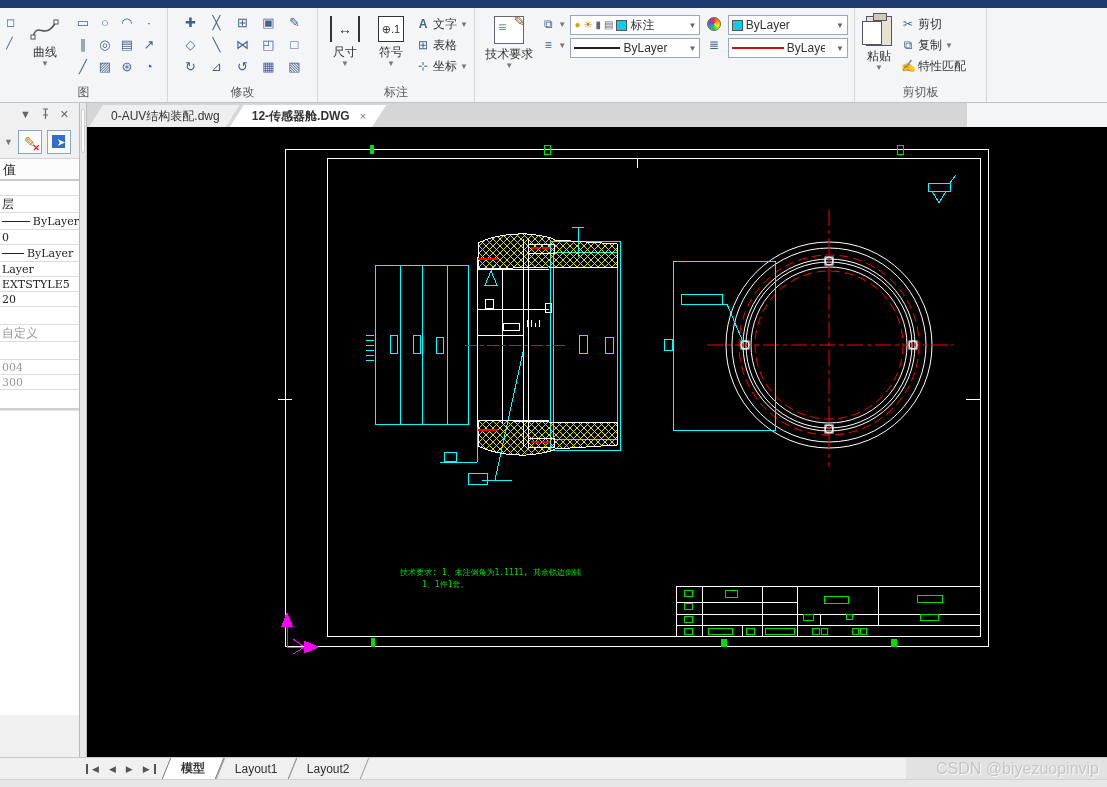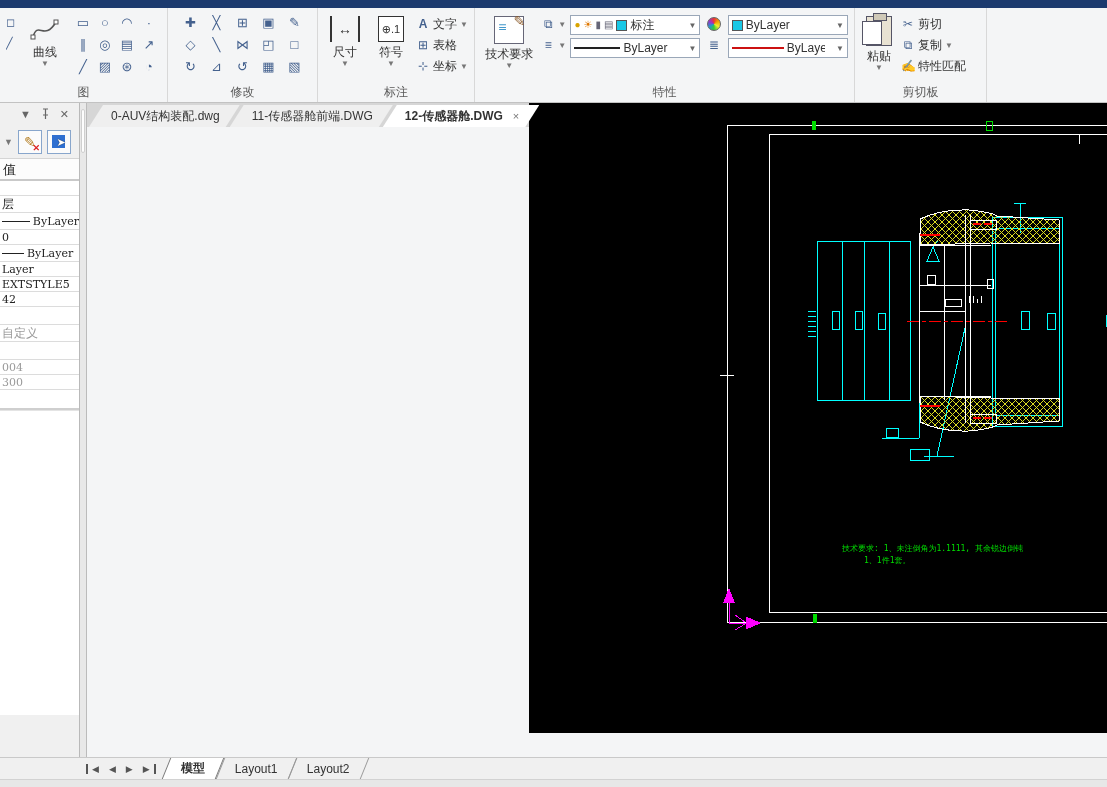--- a/index.html
+++ b/index.html
@@ -61,21 +61,21 @@
   .prop-row.dim { color:#9a9a9a; }
   .prop-row .pline { display:inline-block; border-top:1px solid #222; width:34px; margin-right:3px; }
   .prop-row .pline.short { width:22px; }
   .prop-row.cjk { font-family:"Liberation Sans", sans-serif; font-size:12px; }
   .palette-bottom { flex:1; background:#fff; border-top:1px solid #e4e4e4; }
   .palette-foot { height:42px; background:#f0f0f0; }
 
   .panel-strip { width:7px; background:#e8e8e8; border-right:1px solid #bbb; position:relative; }
   .panel-strip .thumb { position:absolute; top:6px; left:1px; width:4px; height:44px; background:#fdfdfd; border:1px solid #cfcfcf; border-radius:2px; }
 
-  .right-col { width:1020px; display:flex; }
+  .right-col { width:880px; display:flex; flex-direction:column; }
   .doctabs { height:24px; background:#d6d6d6; display:flex; align-items:flex-end; padding-left:2px; }
   .dtab { height:22px; line-height:22px; padding:0 20px 0 22px; background:#efefef; color:#333; font-size:12px; white-space:nowrap; margin-right:-10px; clip-path:polygon(14px 0, 100% 0, calc(100% - 14px) 100%, 0 100%); cursor:pointer; }
   .dtab.active { background:#ffffff; font-weight:bold; z-index:2; }
   .dtab .closex { margin-left:10px; color:#777; font-weight:normal; font-size:11px; }
   .canvas-wrap { position:relative; width:1020px; height:630px; background:#000; }
   svg.cad { position:absolute; left:0; top:0; }
   .gtext { fill:#00dd00; font-size:8px; font-family:"DejaVu Sans Mono", monospace; letter-spacing:0px; }
 
   
   .statusbar { height:30px; background:#f0f0f0; position:relative; border-top:1px solid #c9c9c9; }
@@ -227,21 +227,20 @@
           <span class="swatch-cyan"></span>
           <span>ByLayer</span>
           <span class="dd">▼</span>
         </div>
         <div class="dropdown" style="overflow:hidden;">
           <span class="ltline red" style="width:52px;"></span>
           <span style="max-width:38px; overflow:hidden;">ByLayer</span>
           <span class="dd">▼</span>
         </div>
       </div>
-      <div class="rg-label">特性</div>
     </div>
 
     <div class="rgroup" style="width:132px;">
       <div class="bigbtn" style="width:36px;">
         <span class="clipicon"></span>
         <span class="bb-label">粘贴</span>
         <span class="dd">▼</span>
       </div>
       <div class="vcol">
         <div class="vitem">
@@ -307,21 +306,21 @@
             <span class="pline short"></span>
             <span>ByLayer</span>
           </div>
         <div class="prop-row">
             <span>Layer</span>
           </div>
         <div class="prop-row">
             <span>EXTSTYLE5</span>
           </div>
         <div class="prop-row">
-            <span>42</span>
+            <span>20</span>
           </div>
         <div class="prop-row" style="height:18px;">
             <span></span>
           </div>
         <div class="prop-row cjk dim tall">
             <span>自定义</span>
           </div>
         <div class="prop-row" style="height:18px;">
             <span></span>
           </div>
@@ -340,21 +339,20 @@
     </div>
 
     <div class="panel-strip">
       <div class="thumb"></div>
     </div>
 
     <div class="right-col">
 
       <div class="doctabs">
         <div class="dtab"><span>0-AUV结构装配.dwg</span></div>
-        <div class="dtab"><span>11-传感器舱前端.DWG</span></div>
         <div class="dtab active"><span>12-传感器舱.DWG</span><span class="closex">×</span></div>
       </div>
 
       <div class="canvas-wrap">
         <svg class="cad" width="1020" height="630" viewBox="0 0 1020 630" shape-rendering="crispEdges">
           <defs>
             <pattern id="xh" width="7" height="7" patternUnits="userSpaceOnUse">
               <path d="M0 0 L7 7 M7 0 L0 7" stroke="#dddd22" stroke-width="1"></path>
             </pattern>
           </defs>
@@ -523,16 +521,17 @@
             <span>模型</span>
           </div>
         <div class="ltab">
             <span>Layout1</span>
           </div>
         <div class="ltab">
             <span>Layout2</span>
           </div>
       </div>
     </div>
+    <div class="watermark">CSDN @biyezuopinvip</div>
     <div class="sb-strip"></div>
   </div>
 
 </div>
 
 </body></html>

